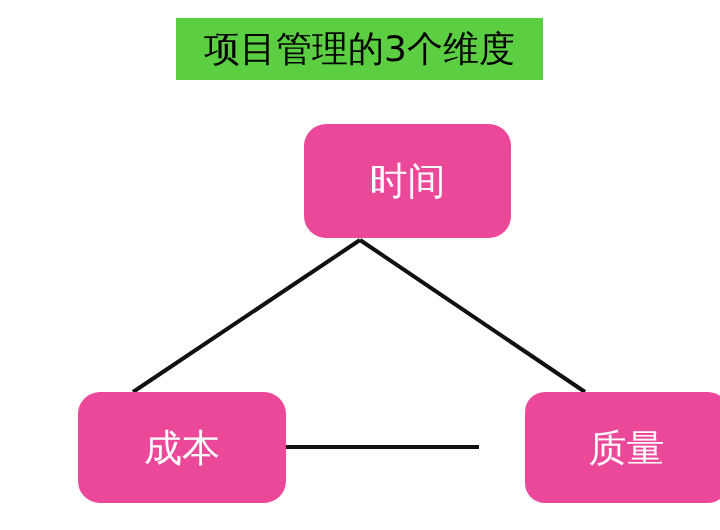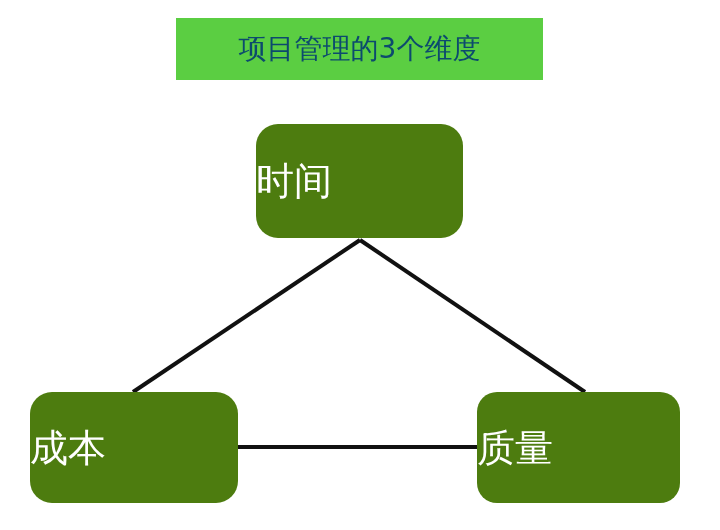--- a/index.html
+++ b/index.html
@@ -27,46 +27,47 @@
     top: 18px;
     width: 367px;
     height: 62px;
     background: #5BCE42;
     display: flex;
     align-items: center;
     justify-content: center;
     box-sizing: border-box;
   }
   .title-text {
-    color: #0c4a6e;
-    font-size: 28px;
+    color: #000000;
+    font-size: 36px;
     line-height: 1;
     font-weight: 400;
     letter-spacing: 0px;
     white-space: nowrap;
   }
 
   
   .connectors {
     position: absolute;
     left: 0;
     top: 0;
     width: 720px;
     height: 530px;
   }
 
   
   .node {
     position: absolute;
-    background: #4d7c0f;
+    background: #ec4899;
     border-radius: 22px;
     display: flex;
     align-items: center;
-    justify-content: flex-start;
+    justify-content: center;
     box-sizing: border-box;
+    margin-left: 48px;
   }
   .node-label {
     color: #ffffff;
     font-size: 38px;
     line-height: 1;
     font-weight: 400;
     white-space: nowrap;
   }
 
   .node-time {

